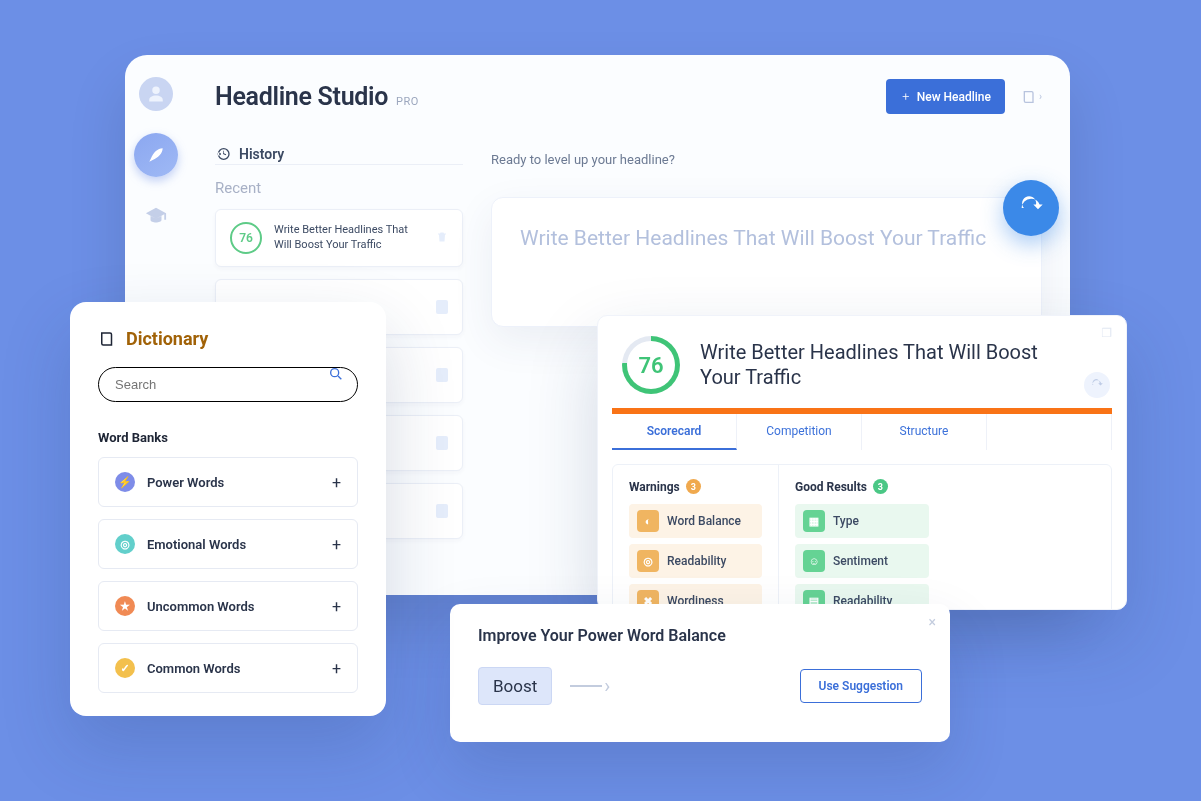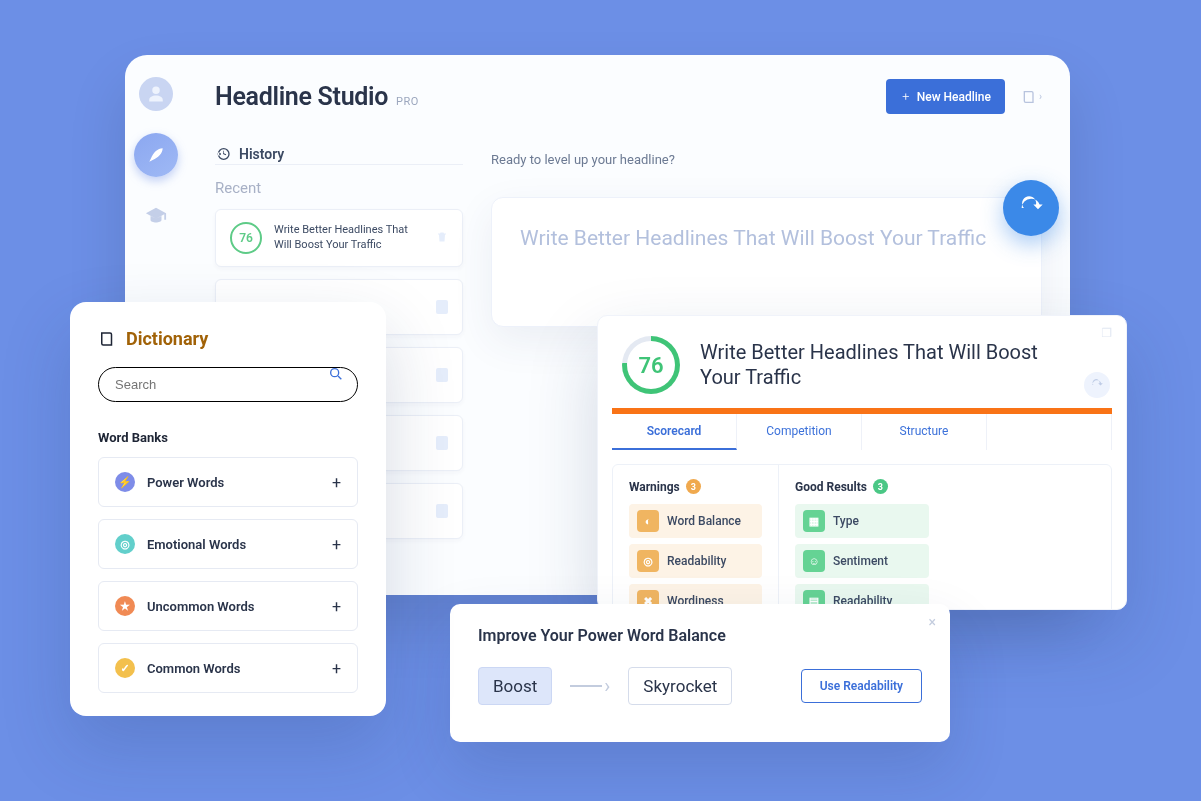--- a/index.html
+++ b/index.html
@@ -389,22 +389,21 @@
     </div>
   </div>
 </div>
 
 <div class="suggestion">
   <div class="close">×</div>
   <div class="sugg-title">Improve Your Power Word Balance</div>
   <div class="sugg-row">
     <div class="word-box hl">Boost</div>
     <div class="arrow-long"><span class="line"></span>›</div>
-    <div class="word-box">Skyrocket</div>
-    <div class="use-btn">Use Readability</div>
+    <div class="use-btn">Use Suggestion</div>
   </div>
 </div>
 
 <div class="dictionary">
   <div class="dict-h">
     <svg viewBox="0 0 24 24">
         <path d="M4 3h12a3 3 0 013 3v15H7a3 3 0 01-3-3V3zm2 2v13a1 1 0 001 1h10V6a1 1 0 00-1-1H6z"></path>
       </svg>
     <span>Dictionary</span>
   </div>

